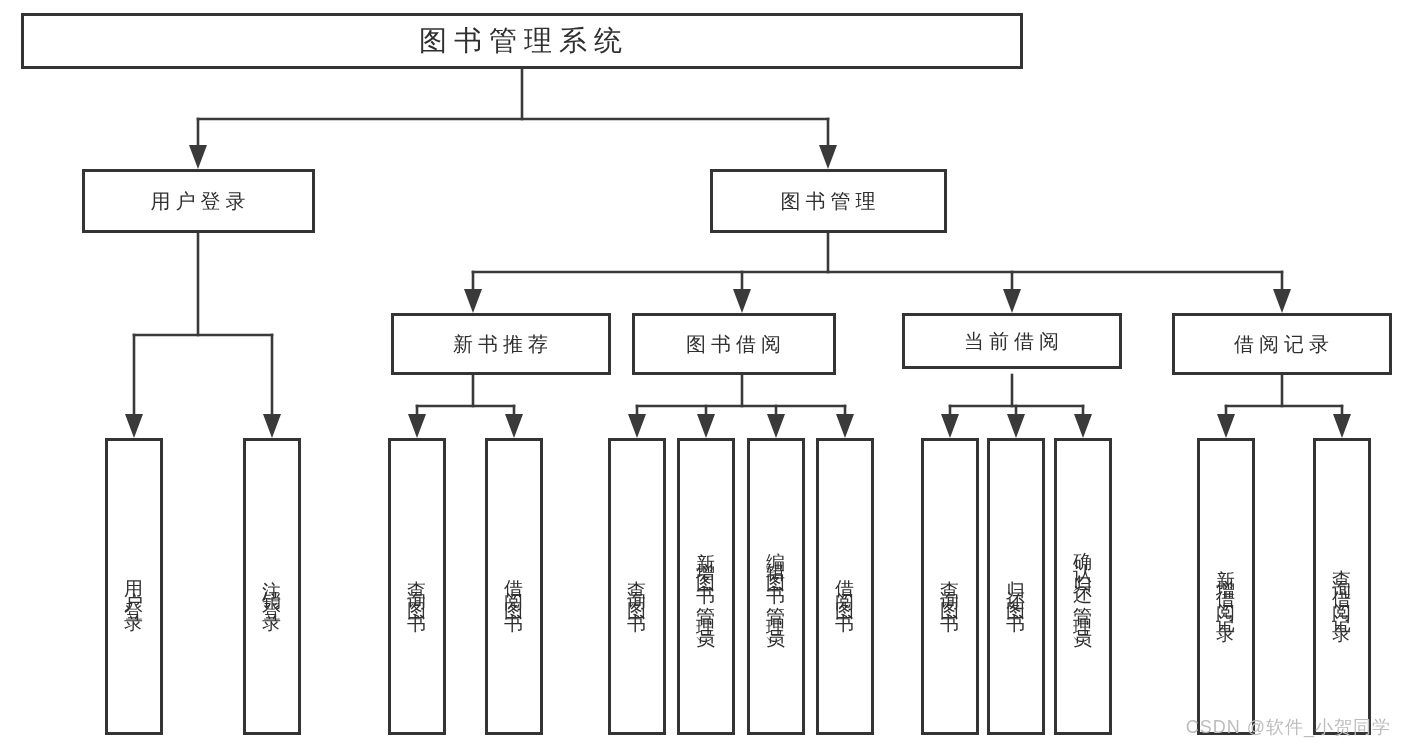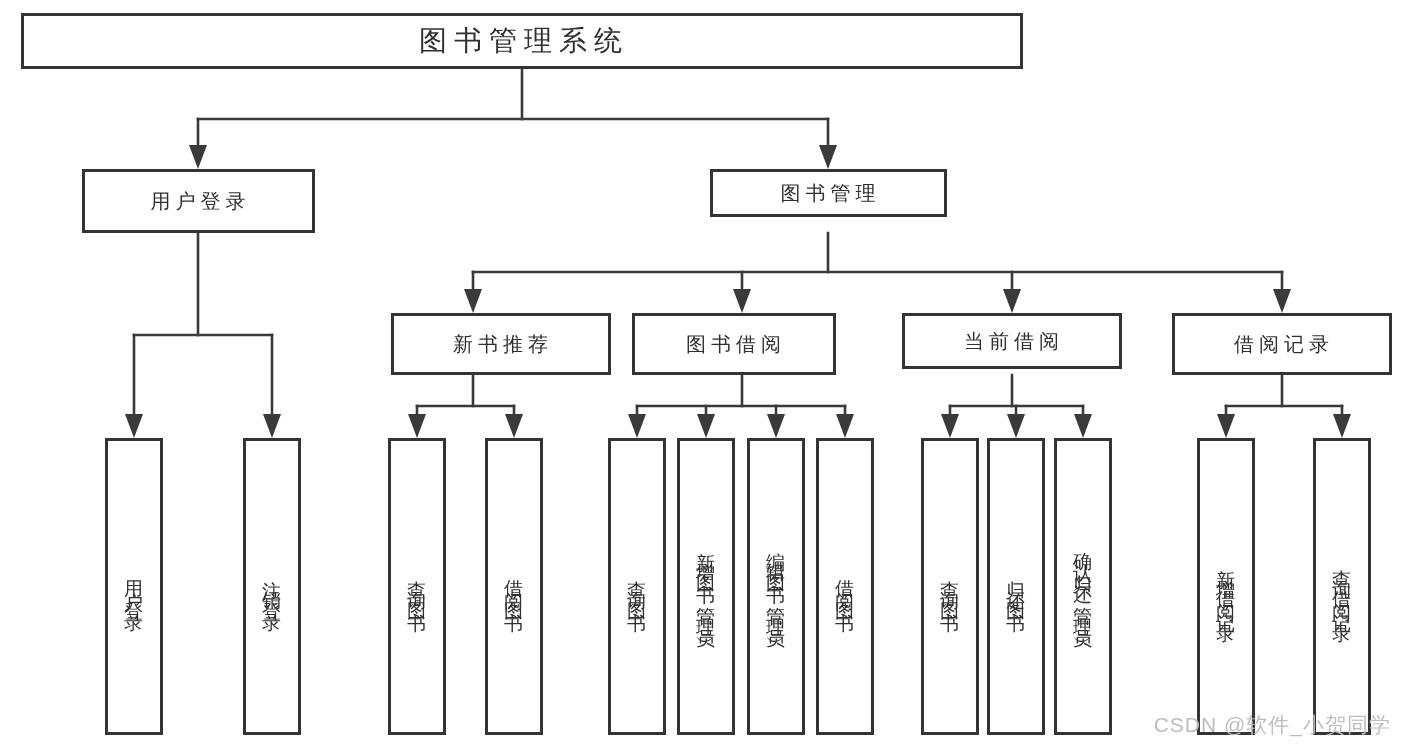--- a/index.html
+++ b/index.html
@@ -6,21 +6,21 @@
   body{font-family:"Liberation Sans","DejaVu Sans",sans-serif;}
   #canvas{position:relative;width:1405px;height:747px;background:#ffffff;overflow:hidden;}
   #connectors{position:absolute;left:0;top:0;width:1405px;height:747px;}
   .node{position:absolute;box-sizing:border-box;border:3px solid #343434;background:#ffffff;
         display:flex;align-items:center;justify-content:center;color:#2f2f2f;}
   .h-box{font-size:20px;letter-spacing:5px;white-space:nowrap;}
   .h-box span{transform:translateX(2px);} 
   .root-box{font-size:28px;letter-spacing:7px;}
   .v-box span{writing-mode:vertical-rl;text-orientation:mixed;letter-spacing:11px;
               line-height:1;font-size:19px;}
-  #watermark{position:absolute;right:14px;bottom:8px;font-size:21px;letter-spacing:1px;
+  #watermark{position:absolute;right:14px;bottom:8px;font-size:18px;letter-spacing:1px;
              color:#bdbdbd;white-space:nowrap;z-index:5;}
 </style>
 </head>
 <body>
 
 <div id="canvas">
 
   <svg id="connectors" viewBox="0 0 1405 747" xmlns="http://www.w3.org/2000/svg">
     <g stroke="#3a3a3a" stroke-width="2.6" stroke-linecap="square" fill="none">
 
@@ -87,21 +87,21 @@
     </g>
   </svg>
 
   <div class="node h-box root-box" style="left:21px;top:13px;width:1002px;height:56px;">
     <span>图书管理系统</span>
   </div>
 
   <div class="node h-box" style="left:82px;top:169px;width:233px;height:64px;">
     <span>用户登录</span>
   </div>
-  <div class="node h-box" style="left:710px;top:169px;width:237px;height:48px;font-family:Liberation Mono, monospace;">
+  <div class="node h-box" style="left:710px;top:169px;width:237px;height:64px;font-family:Liberation Mono, monospace;">
     <span>图书管理</span>
   </div>
 
   <div class="node h-box" style="left:363px;top:313px;width:220px;height:62px;margin-left:28px;">
     <span>新书推荐</span>
   </div>
   <div class="node h-box" style="left:632px;top:313px;width:204px;height:62px;">
     <span>图书借阅</span>
   </div>
   <div class="node h-box" style="left:902px;top:313px;width:220px;height:56px;">

